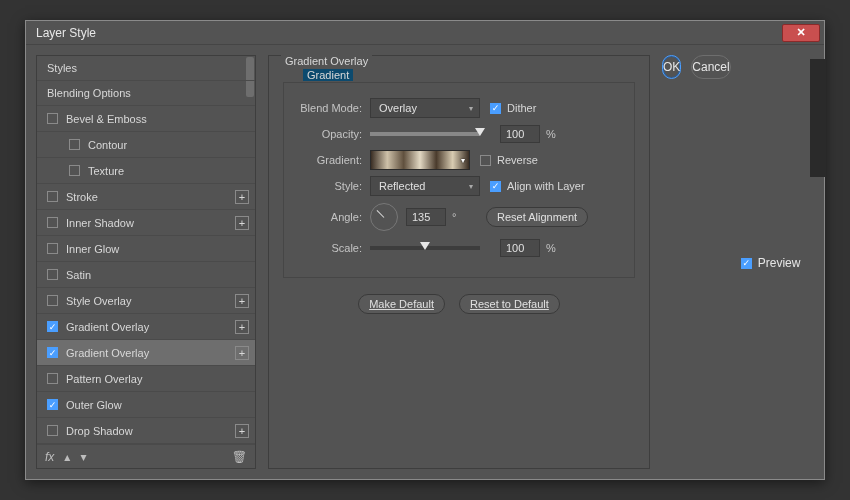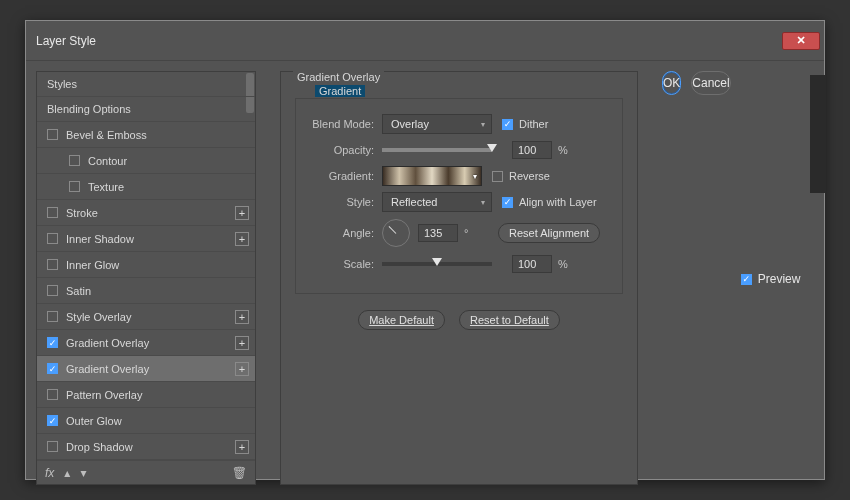--- a/index.html
+++ b/index.html
@@ -7,35 +7,35 @@
   .shell { background: #333333; position: absolute; top: 0; left: 0; right: 0; bottom: 0; }
   .dialog {
     position: absolute;
     left: 25px; top: 20px;
     width: 800px; height: 460px;
     background: #535353;
     border: 1px solid #8a8a8a;
     box-shadow: 0 3px 12px rgba(0,0,0,.5);
   }
   .titlebar {
-    height: 40px; background: #535353;
+    height: 24px; background: #535353;
     color: #e8e8e8; font-size: 12px;
     display: flex; align-items: center; justify-content: space-between;
     padding: 0 4px 0 10px;
     border-bottom: 1px solid #454545;
   }
   .close-btn {
     width: 38px; height: 18px;
     background: #c94f4f; border: 1px solid #8a2a2a;
     border-radius: 2px;
     display: flex; align-items: center; justify-content: center;
     color: #fff; font-size: 11px; font-weight: bold;
     cursor: pointer;
   }
-  .body { display: flex; height: calc(100% - 24px); padding: 10px; gap: 24px; }
+  .body { display: flex; height: calc(100% - 24px); padding: 10px; gap: 12px; }
 
   
   .sidebar {
     width: 220px;
     background: #535353;
     border: 1px solid #3e3e3e;
     display: flex; flex-direction: column;
     position: relative;
   }
   .sidebar-list {

